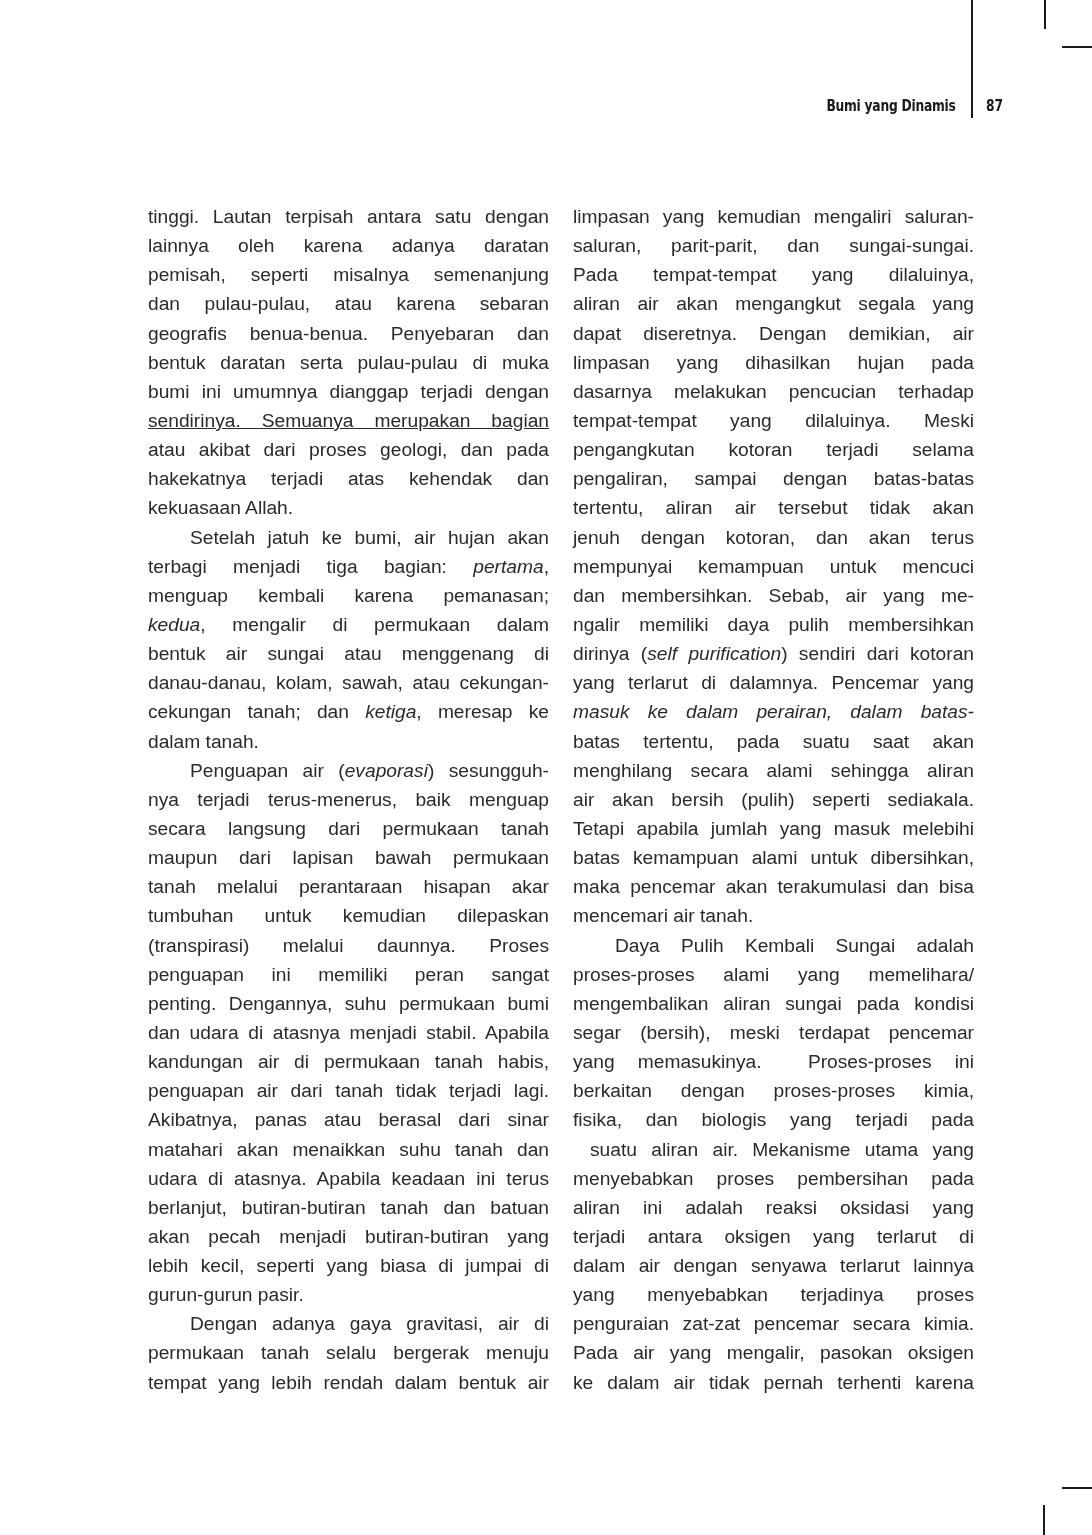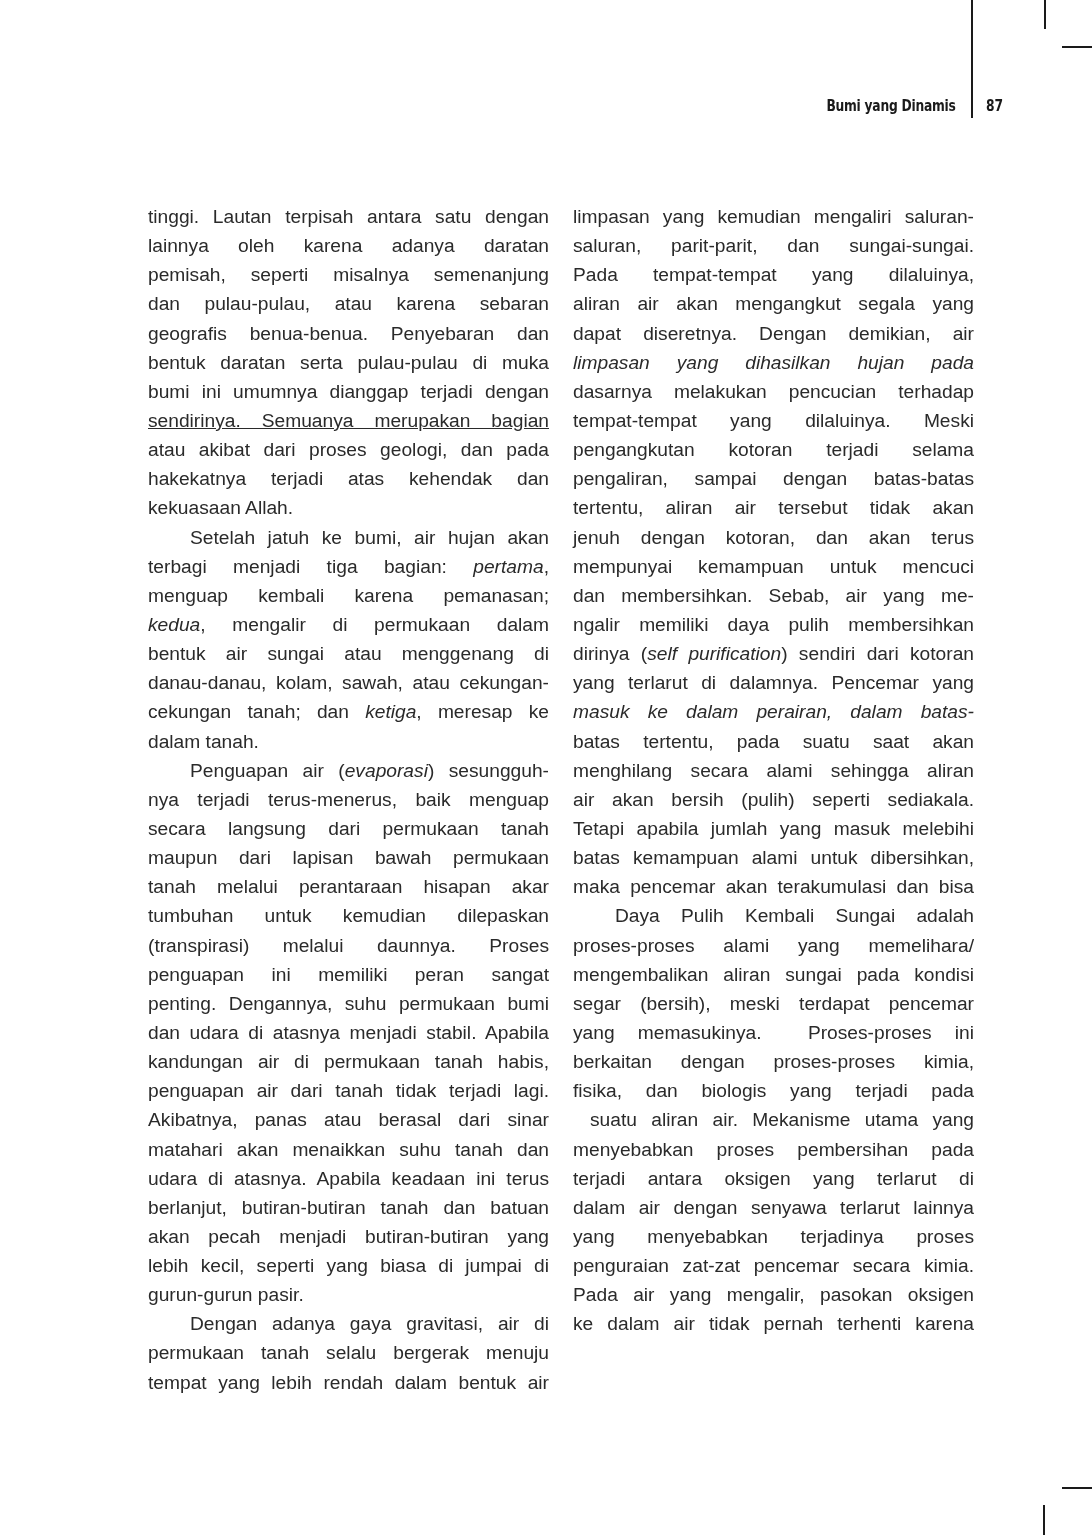--- a/index.html
+++ b/index.html
@@ -90,47 +90,49 @@
     <span class="line indent"><span style="white-space: pre; word-spacing: 0px;"><span>Dengan adanya gaya gravitasi, air di</span></span></span>
     <span class="line"><span style="white-space: pre; word-spacing: 0px;"><span>permukaan tanah selalu bergerak menuju</span></span></span>
     <span class="line"><span style="white-space: pre; word-spacing: 0px;"><span>tempat yang lebih rendah dalam bentuk air</span></span></span>
   </div>
 <div class="column col-right">
     <span class="line"><span style="white-space: pre; word-spacing: 0px;"><span>limpasan yang kemudian mengaliri saluran-</span></span></span>
     <span class="line"><span style="white-space: pre; word-spacing: 0px;"><span>saluran, parit-parit, dan sungai-sungai.</span></span></span>
     <span class="line"><span style="white-space: pre; word-spacing: 0px;"><span>Pada tempat-tempat yang dilaluinya,</span></span></span>
     <span class="line"><span style="white-space: pre; word-spacing: 0px;"><span>aliran air akan mengangkut segala yang</span></span></span>
     <span class="line"><span style="white-space: pre; word-spacing: 0px;"><span>dapat diseretnya. Dengan demikian, air</span></span></span>
-    <span class="line"><span style="white-space: pre; word-spacing: 0px; font-style: italic;"><span>limpasan yang dihasilkan hujan pada</span></span></span>
+    <span class="line"><span style="white-space: pre; word-spacing: 0px;"><span>limpasan yang dihasilkan hujan pada</span></span></span>
     <span class="line"><span style="white-space: pre; word-spacing: 0px;"><span>dasarnya melakukan pencucian terhadap</span></span></span>
     <span class="line"><span style="white-space: pre; word-spacing: 0px;"><span>tempat-tempat yang dilaluinya. Meski</span></span></span>
     <span class="line"><span style="white-space: pre; word-spacing: 0px;"><span>pengangkutan kotoran terjadi selama</span></span></span>
     <span class="line"><span style="white-space: pre; word-spacing: 0px;"><span>pengaliran, sampai dengan batas-batas</span></span></span>
     <span class="line"><span style="white-space: pre; word-spacing: 0px;"><span>tertentu, aliran air tersebut tidak akan</span></span></span>
     <span class="line"><span style="white-space: pre; word-spacing: 0px;"><span>jenuh dengan kotoran, dan akan terus</span></span></span>
     <span class="line"><span style="white-space: pre; word-spacing: 0px;"><span>mempunyai kemampuan untuk mencuci</span></span></span>
     <span class="line"><span style="white-space: pre; word-spacing: 0px;"><span>dan membersihkan. Sebab, air yang me-</span></span></span>
     <span class="line"><span style="white-space: pre; word-spacing: 0px;"><span>ngalir memiliki daya pulih membersihkan</span></span></span>
     <span class="line"><span style="white-space: pre; word-spacing: 0px;"><span>dirinya (</span><i>self purification</i><span>) sendiri dari kotoran</span></span></span>
     <span class="line"><span style="white-space: pre; word-spacing: 0px;"><span>yang terlarut di dalamnya. Pencemar yang</span></span></span>
     <span class="line"><span style="white-space: pre; word-spacing: 0px; font-style: italic;"><span>masuk ke dalam perairan, dalam batas-</span></span></span>
     <span class="line"><span style="white-space: pre; word-spacing: 0px;"><span>batas tertentu, pada suatu saat akan</span></span></span>
     <span class="line"><span style="white-space: pre; word-spacing: 0px;"><span>menghilang secara alami sehingga aliran</span></span></span>
     <span class="line"><span style="white-space: pre; word-spacing: 0px;"><span>air akan bersih (pulih) seperti sediakala.</span></span></span>
     <span class="line"><span style="white-space: pre; word-spacing: 0px;"><span>Tetapi apabila jumlah yang masuk melebihi</span></span></span>
     <span class="line"><span style="white-space: pre; word-spacing: 0px;"><span>batas kemampuan alami untuk dibersihkan,</span></span></span>
     <span class="line"><span style="white-space: pre; word-spacing: 0px;"><span>maka pencemar akan terakumulasi dan bisa</span></span></span>
+    <span class="line last"><span style="white-space: pre;"><span>mencemari air tanah.</span></span></span>
     <span class="line indent"><span style="white-space: pre; word-spacing: 0px;"><span>Daya Pulih Kembali Sungai adalah</span></span></span>
     <span class="line"><span style="white-space: pre; word-spacing: 0px;"><span>proses-proses alami yang memelihara/</span></span></span>
     <span class="line"><span style="white-space: pre; word-spacing: 0px;"><span>mengembalikan aliran sungai pada kondisi</span></span></span>
     <span class="line"><span style="white-space: pre; word-spacing: 0px;"><span>segar (bersih), meski terdapat pencemar</span></span></span>
     <span class="line"><span style="white-space: pre; word-spacing: 0px;"><span>yang memasukinya.  Proses-proses ini</span></span></span>
     <span class="line"><span style="white-space: pre; word-spacing: 0px;"><span>berkaitan dengan proses-proses kimia,</span></span></span>
     <span class="line"><span style="white-space: pre; word-spacing: 0px;"><span>fisika, dan biologis yang terjadi pada</span></span></span>
     <span class="line"><span style="white-space: pre; word-spacing: 0px; margin-left: 17px;"><span>suatu aliran air. Mekanisme utama yang</span></span></span>
     <span class="line"><span style="white-space: pre; word-spacing: 0px;"><span>menyebabkan proses pembersihan pada</span></span></span>
+    <span class="line"><span style="white-space: pre; word-spacing: 0px;"><span>aliran ini adalah reaksi oksidasi yang</span></span></span>
     <span class="line"><span style="white-space: pre; word-spacing: 0px;"><span>terjadi antara oksigen yang terlarut di</span></span></span>
     <span class="line"><span style="white-space: pre; word-spacing: 0px;"><span>dalam air dengan senyawa terlarut lainnya</span></span></span>
     <span class="line"><span style="white-space: pre; word-spacing: 0px;"><span>yang menyebabkan terjadinya proses</span></span></span>
     <span class="line"><span style="white-space: pre; word-spacing: 0px;"><span>penguraian zat-zat pencemar secara kimia.</span></span></span>
     <span class="line"><span style="white-space: pre; word-spacing: 0px;"><span>Pada air yang mengalir, pasokan oksigen</span></span></span>
     <span class="line"><span style="white-space: pre; word-spacing: 0px;"><span>ke dalam air tidak pernah terhenti karena</span></span></span>
   </div>
 
 </body></html>

